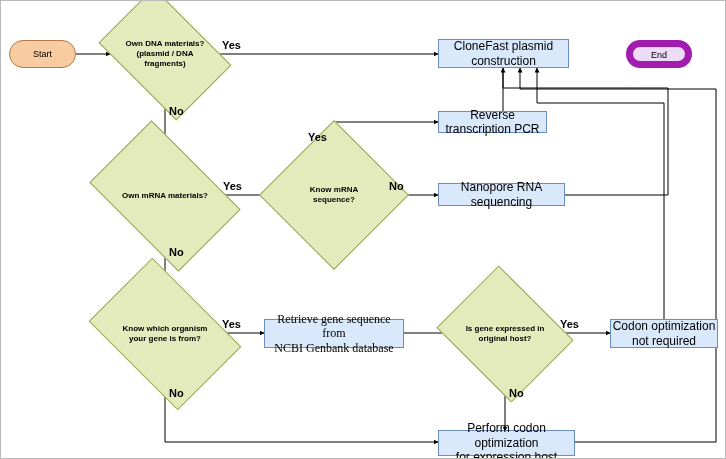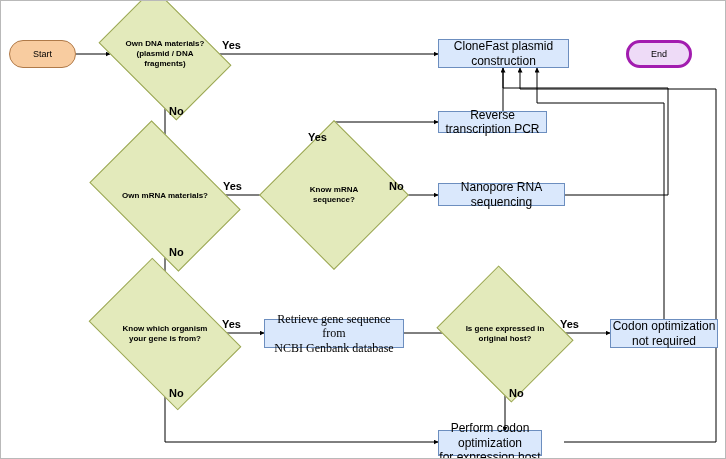--- a/index.html
+++ b/index.html
@@ -43,21 +43,22 @@
   .terminator {
     border-radius: 999px;
     font-size: 9px;
   }
   .term-start {
     background: #f8cca0;
     border: 1px solid #b07a49;
   }
   .term-end {
     background: #eedbf7;
-    border: 3px solid #a21caf;
+    border: 7px solid #a21caf;
+    align-items: flex-end;
   }
   .diamond-wrap {
     position: absolute;
     box-sizing: border-box;
   }
   .diamond-shape {
     position: absolute;
     left: 0;
     top: 0;
     width: 100%;
@@ -194,21 +195,21 @@
   <div class="node rect" style="left:263px; top:318px; width:140px; height:29px;">
     <span style="white-space:pre-line;font-family:Liberation Serif, serif;">Retrieve gene sequence from
 NCBI Genbank database</span>
   </div>
 
   <div class="node rect" style="left:609px; top:318px; width:108px; height:29px;">
     <span style="white-space:pre-line;">Codon optimization
 not required</span>
   </div>
 
-  <div class="node rect" style="left:437px; top:429px; width:104px; height:26px;">
+  <div class="node rect" style="left:437px; top:429px; width:137px; height:26px;">
     <span style="white-space:pre-line;">Perform codon optimization
 for expression host</span>
   </div>
 
   <div class="edge-label" style="left:221px; top:38px;">Yes</div>
   <div class="edge-label" style="left:168px; top:104px;">No</div>
   <div class="edge-label" style="left:222px; top:179px;">Yes</div>
   <div class="edge-label" style="left:168px; top:245px;">No</div>
   <div class="edge-label" style="left:307px; top:130px;">Yes</div>
   <div class="edge-label" style="left:388px; top:179px;">No</div>

